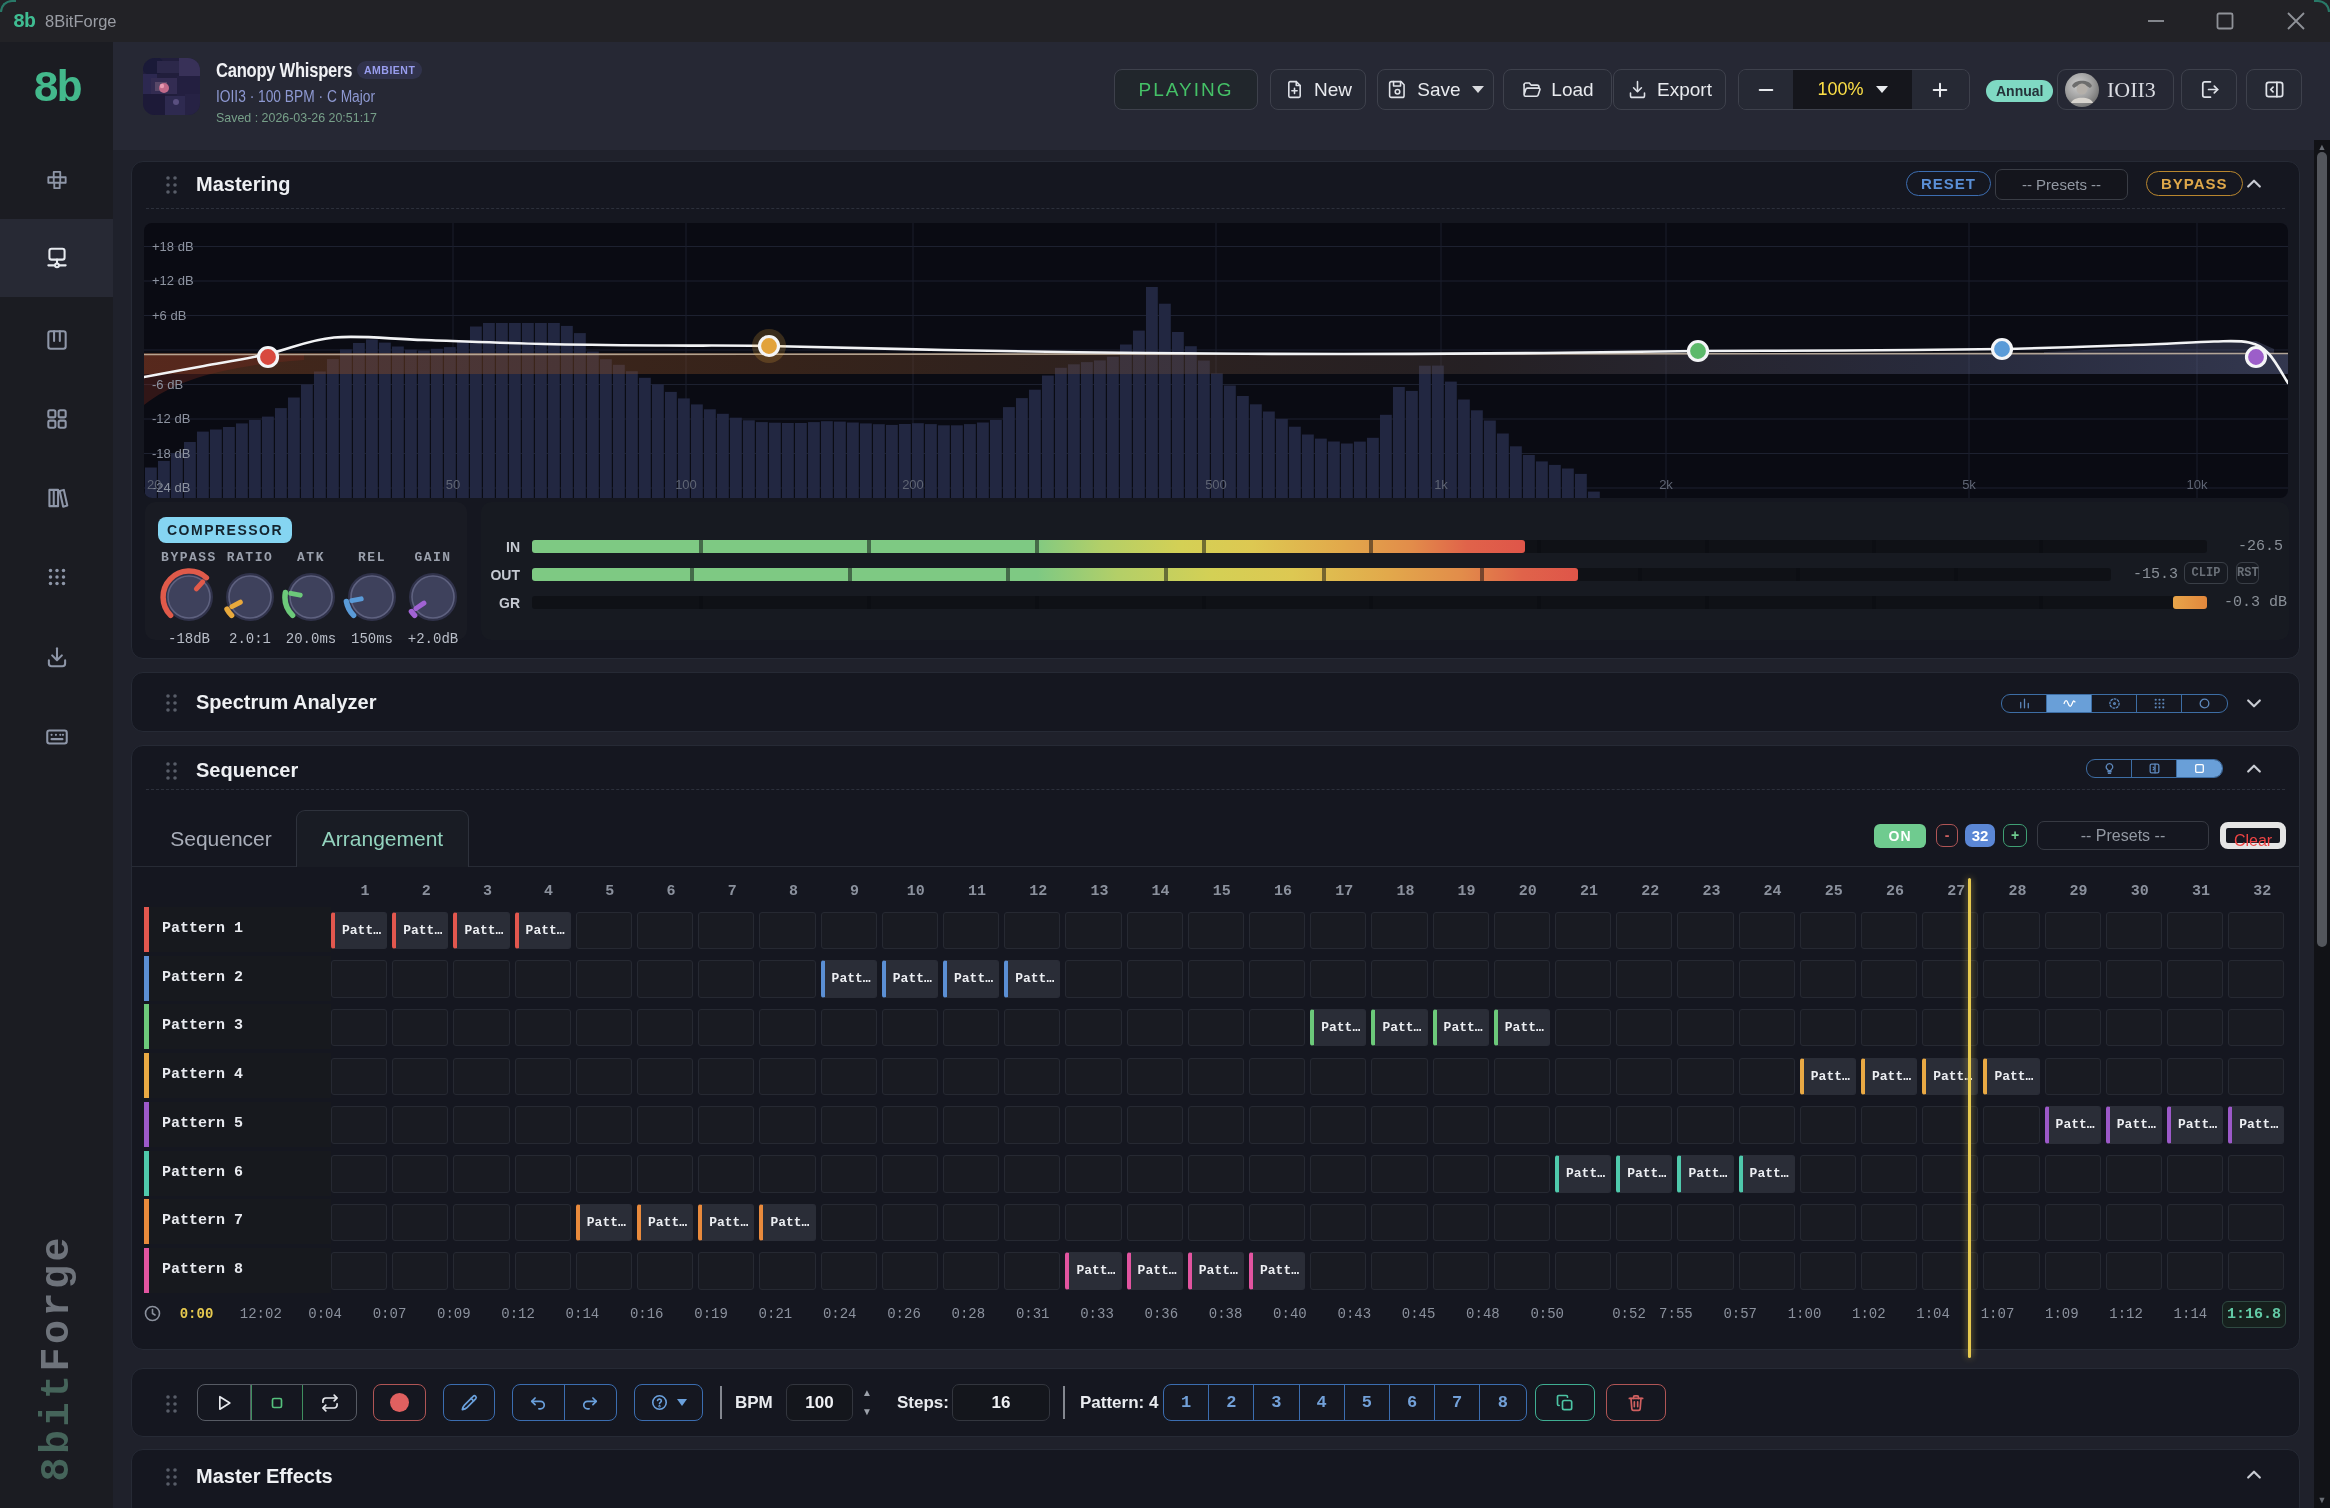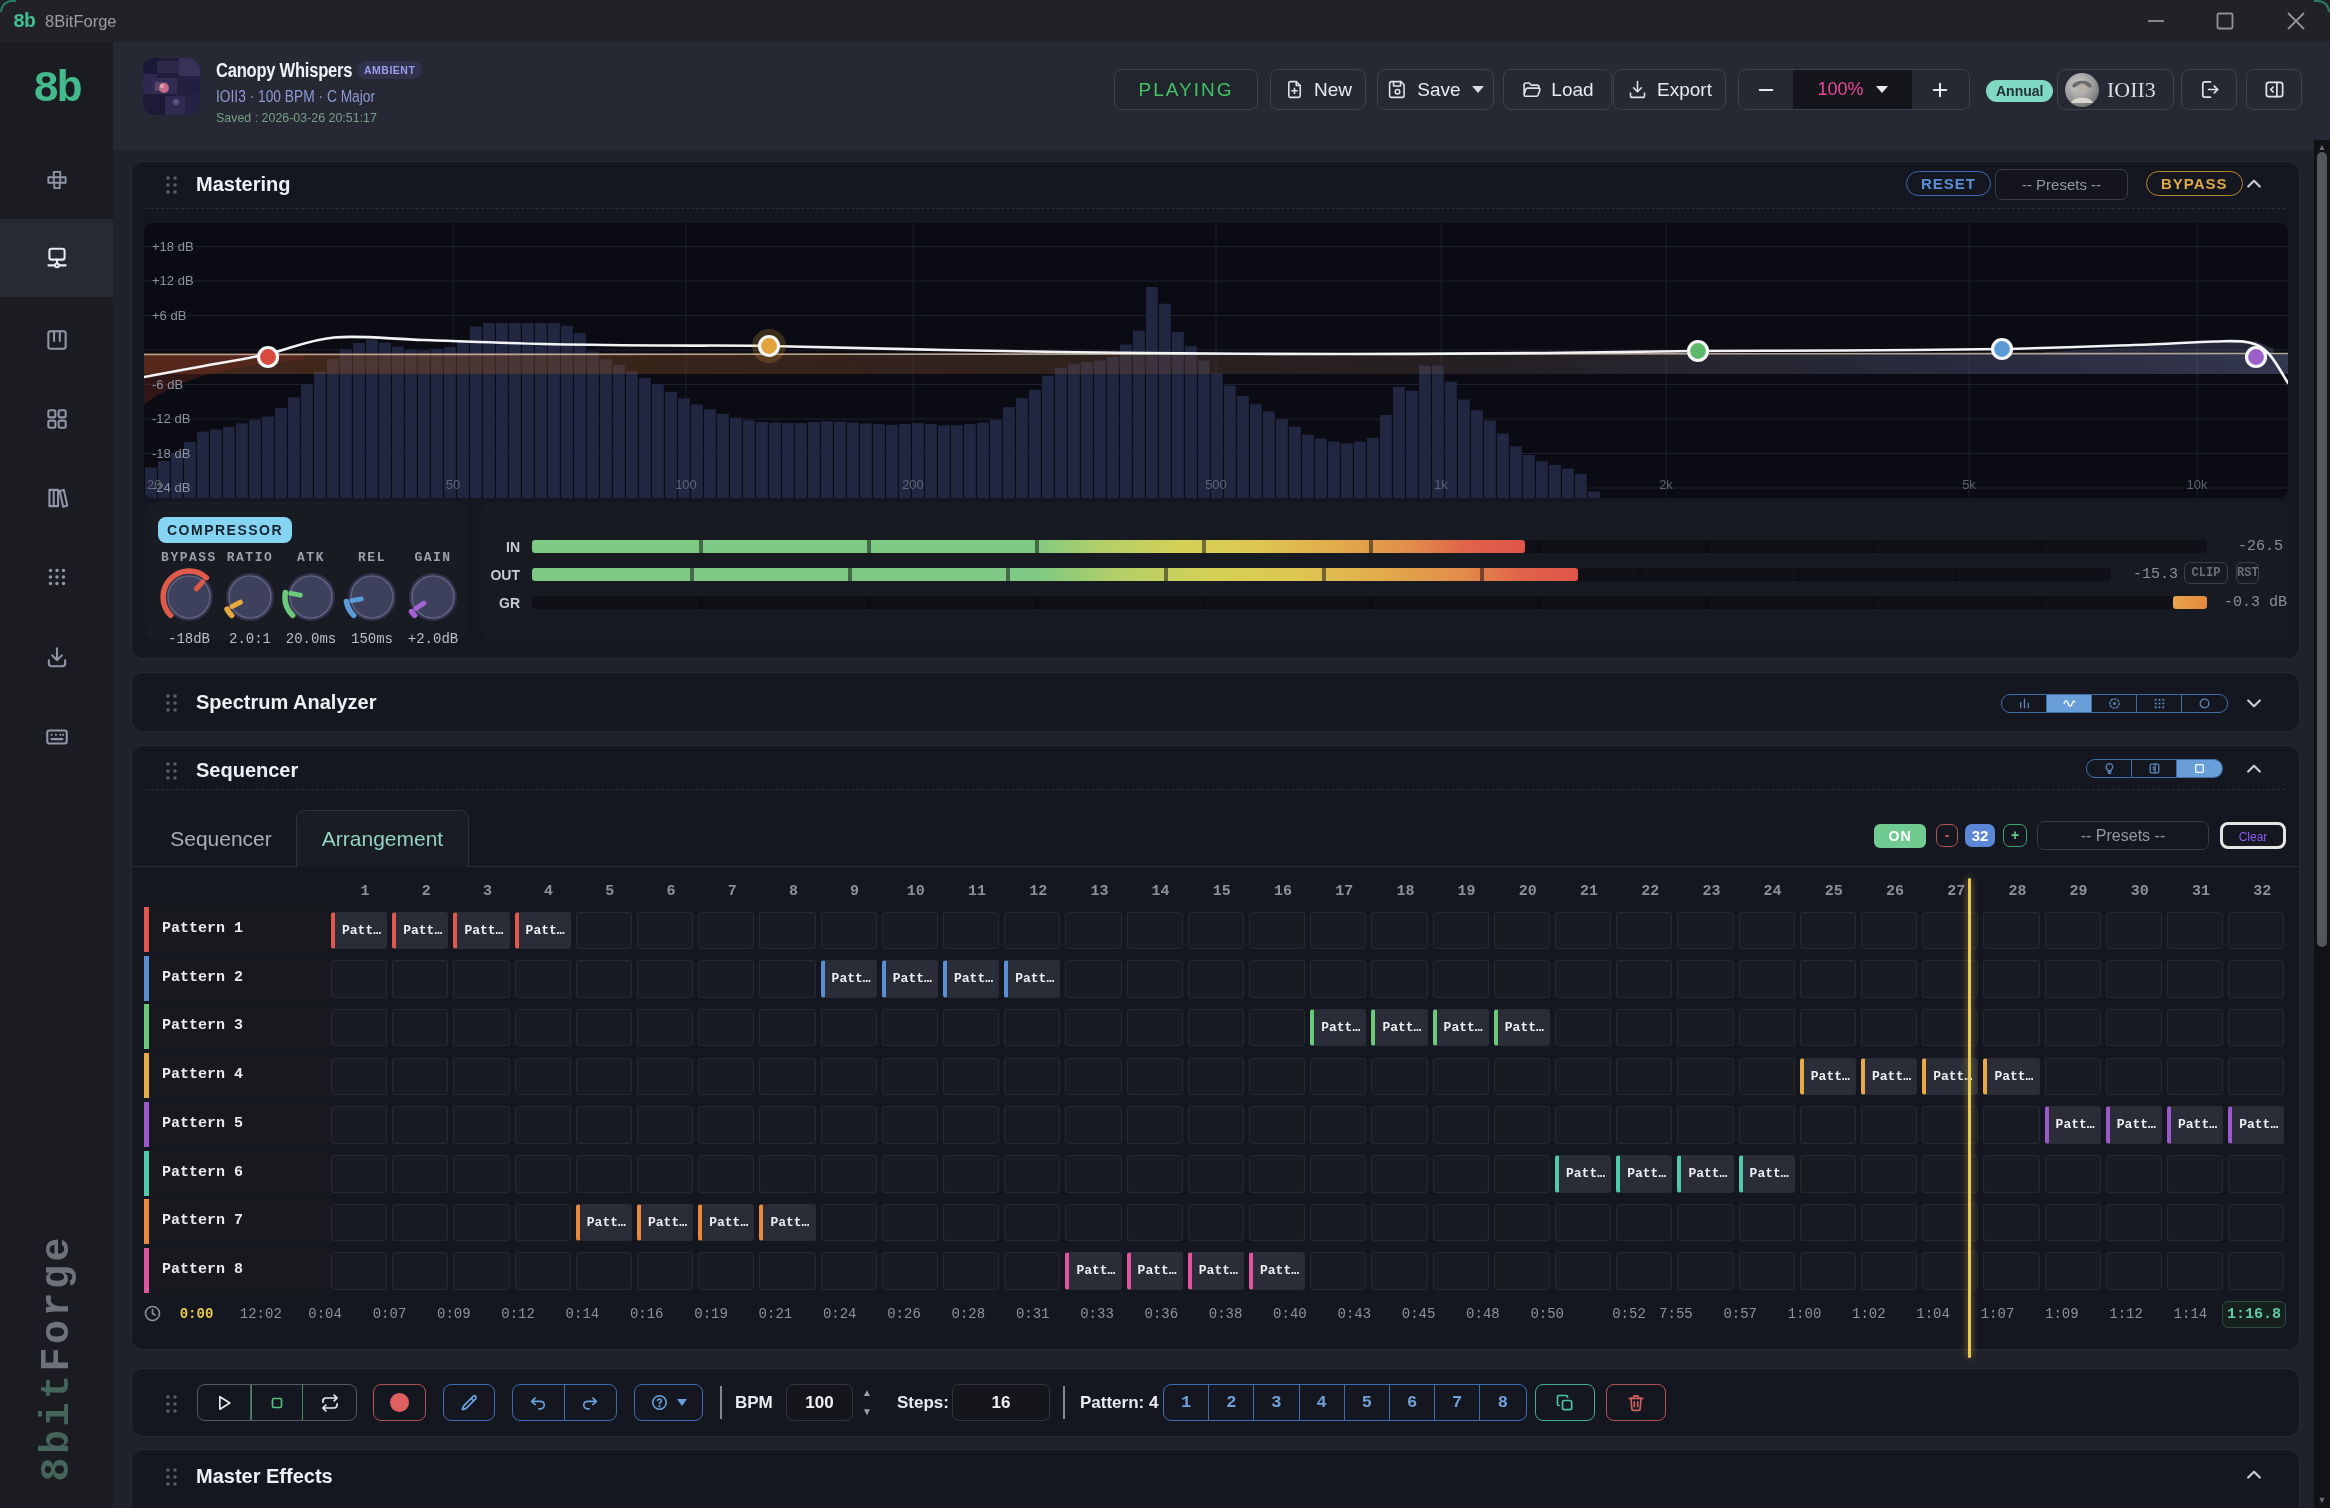--- a/index.html
+++ b/index.html
@@ -21,21 +21,21 @@
 .album { position:absolute; left:30px; top:16px; width:57px; height:57px; border-radius:12px; overflow:hidden; }
 .song-title { position:absolute; left:103px; top:17px; font-size:19.5px; font-weight:bold; color:#f0f1f4; letter-spacing:-0.3px; transform:scaleX(0.85); transform-origin:0 50%; }
 .badge-ambient { position:absolute; left:244px; top:19px; font-size:10.5px; font-weight:bold; letter-spacing:0.5px; color:#989dee; background:rgba(125,130,240,0.13); border-radius:999px; padding:3px 7px; }
 .song-sub { position:absolute; left:103px; top:46px; font-size:16px; color:#8e99d2; transform:scaleX(0.86); transform-origin:0 50%; }
 .song-saved { position:absolute; left:103px; top:68px; font-size:13.5px; color:#77a089; transform:scaleX(0.92); transform-origin:0 50%; }
 .hbtn { position:absolute; top:27px; height:41px; border:1px solid #3e414c; border-radius:8px; background:#262934; color:#e8eaee; font-size:19px; display:flex; align-items:center; justify-content:center; gap:9px; }
 .hbtn svg { flex:none; }
 .caret { width:0; height:0; border-left:6px solid transparent; border-right:6px solid transparent; border-top:7px solid #d8dade; margin-left:2px;}
 .playing { color:#45c167; letter-spacing:2px; font-size:19px; background:#21262c; }
 .zoomgrp { position:absolute; top:27px; height:41px; border:1px solid #3e414c; border-radius:8px; display:flex; overflow:hidden; }
-.zseg { display:flex; align-items:center; justify-content:center; background:#262934; color:#ec4899; }
+.zseg { display:flex; align-items:center; justify-content:center; background:#262934; color:#fde047; }
 .zmid { background:#15161c; font-size:18px; gap:10px; }
 .pill-annual { position:absolute; left:1873px; top:38px; background:#7fd9c3; color:#24333a; font-weight:bold; font-size:14px; border-radius:999px; padding:3px 10px; }
 .userchip { position:absolute; left:1944px; top:27px; width:117px; height:41px; border:1px solid #3e414c; border-radius:9px; display:flex; align-items:center; gap:8px; padding-left:7px; }
 .uname { font-family:"Liberation Serif",serif; font-size:22px; color:#d9dbe1; }
 .panel { position:absolute; left:131px; width:2169px; background:#151720; border:1px solid #262a35; border-radius:12px; }
 .pdots { position:absolute; left:33px; top:13px; }
 .ptitle { position:absolute; left:64px; top:11px; font-size:20px; font-weight:bold; color:#eef0f3; }
 .dashsep { position:absolute; left:14px; right:14px; top:45px; border-top:1px dashed #2c303b; }
 .pillbtn { position:absolute; font-size:15px; font-weight:bold; letter-spacing:1px; border-radius:14px; padding:3px 14px; background:transparent; }
 .reset { left:1774px; top:9px; color:#5a8fd6; border:1px solid #3c6db0; }
@@ -59,21 +59,21 @@
 .tabs { position:absolute; left:0; top:46px; width:100%; height:75px; }
 .tabline { position:absolute; left:0; bottom:0; width:100%; border-bottom:1px solid #272b35; }
 .tab { position:absolute; top:18px; height:57px; display:flex; align-items:center; justify-content:center; font-size:21px; }
 .tab1 { left:14px; width:150px; color:#a9aeb9; }
 .tab2 { left:164px; width:173px; color:#93d3be; background:#191c24; border:1px solid #2e323c; border-bottom:none; border-radius:9px 9px 0 0; z-index:2;}
 .onpill { position:absolute; left:1742px; top:78px; width:52px; height:24px; background:#6fcb8f; border-radius:6px; color:#fff; font-weight:bold; font-size:14px; text-align:center; line-height:24px; letter-spacing:1px;}
 .minus { position:absolute; left:1804px; top:78px; width:22px; height:23px; border:1px solid #b05555; border-radius:7px; color:#d06060; font-weight:bold; text-align:center; line-height:21px; font-size:14px;}
 .num32 { position:absolute; left:1833px; top:78px; width:30px; height:23px; background:#5b87d6; border-radius:7px; color:#fff; font-weight:bold; font-size:15px; text-align:center; line-height:23px; }
 .plus { position:absolute; left:1871px; top:78px; width:24px; height:23px; border:1px solid #3f9f74; border-radius:7px; color:#6fcb8f; font-weight:bold; text-align:center; line-height:21px; font-size:14px;}
 .presets2 { position:absolute; left:1905px; top:75px; width:172px; height:29px; border:1px solid #373a43; border-radius:7px; color:#9298a2; font-size:16px; display:flex; align-items:center; justify-content:center; }
-.clearbtn { position:absolute; left:2088px; top:76px; width:66px; height:27px; border:3px solid #e5e5e5; border-radius:8px; color:#8b5cf6; font-size:12px; text-align:center; line-height:25px; }
+.clearbtn { position:absolute; left:2088px; top:76px; width:66px; height:27px; border:6px solid #e5e5e5; border-radius:8px; color:#ef4444; font-size:16px; text-align:center; line-height:25px; }
 .colh { position:absolute; text-align:center; font-family:"Liberation Mono",monospace; font-weight:bold; font-size:15px; color:#8b919d; }
 .rowlab { position:absolute; left:144px; width:187px; height:45px; background:#17191e; }
 .rowbar { position:absolute; left:0; top:0; width:4.6px; height:45px; }
 .rowtext { position:absolute; left:18px; top:13px; font-family:"Liberation Mono",monospace; font-weight:bold; font-size:15px; color:#e8eaef; }
 .cell { position:absolute; width:56.2px; height:37.5px; border:1px solid #262932; border-radius:3px; background:#191b22; }
 .fcell { background:#2a2d37; border-color:#2a2d37; color:#eceef2; font-family:"Liberation Mono",monospace; font-weight:bold; font-size:13px; line-height:36px; padding-left:7px; }
 .tl { position:absolute; top:1306px; width:60px; text-align:center; font-family:"Liberation Mono",monospace; font-size:14px; color:#8b919d; }
 .tly { color:#e7ca4f; font-weight:bold; }
 .endtime { position:absolute; left:2222px; top:1301px; width:64px; height:27px; border:1px solid #2f4a42; background:#16201d; border-radius:6px; color:#62caa6; font-family:"Liberation Mono",monospace; font-weight:bold; font-size:15px; text-align:center; line-height:26px; }
 .playhead { position:absolute; left:1968px; top:878px; width:3.2px; height:480px; background:#e7ca4f; border-radius:2px; box-shadow:0 0 7px rgba(231,202,79,0.65); z-index:5; }

